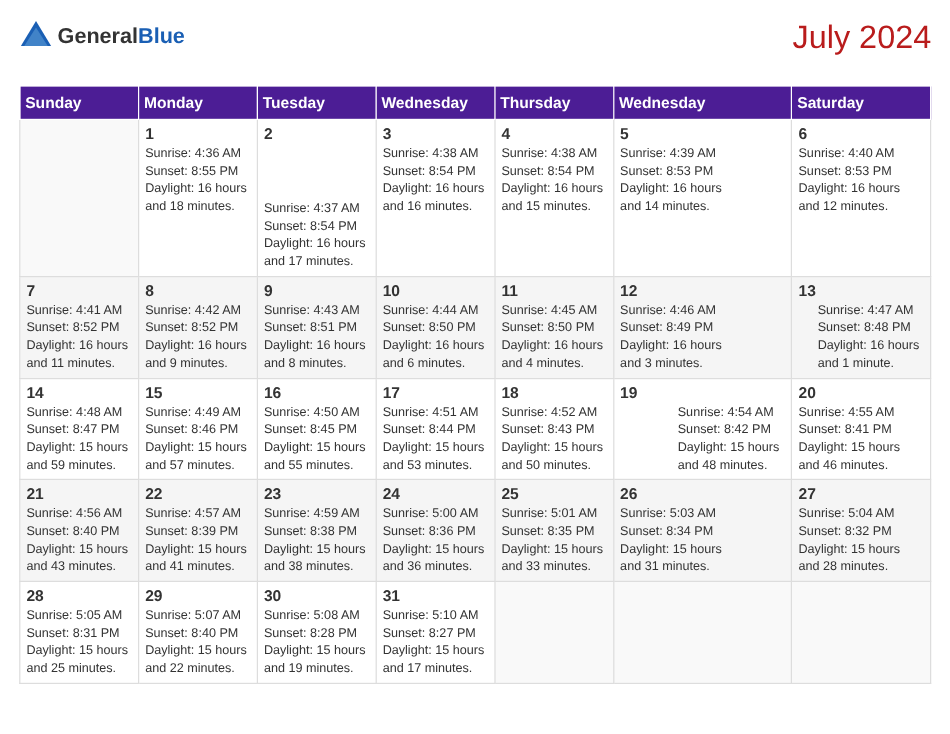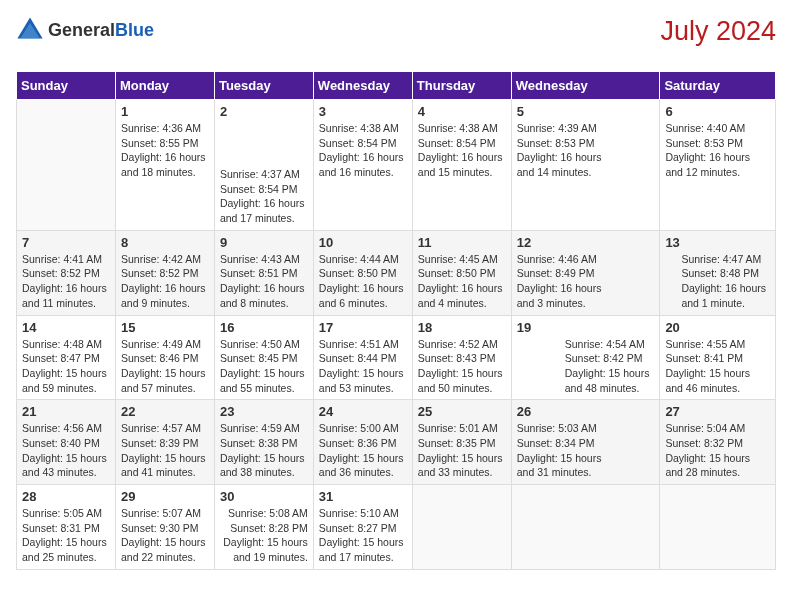--- a/index.html
+++ b/index.html
@@ -321,27 +321,27 @@
         <td>
           <span class="day-number">28</span>
           <div class="day-info" style="white-space: pre-line;">Sunrise: 5:05 AM
 Sunset: 8:31 PM
 Daylight: 15 hours
 and 25 minutes.</div>
         </td>
         <td>
           <span class="day-number">29</span>
           <div class="day-info" style="white-space: pre-line;">Sunrise: 5:07 AM
-Sunset: 9:30 PM
+Sunset: 8:40 PM
 Daylight: 15 hours
 and 22 minutes.</div>
         </td>
         <td>
           <span class="day-number">30</span>
-          <div class="day-info" style="white-space: pre-line; text-align: right;">Sunrise: 5:08 AM
+          <div class="day-info" style="white-space: pre-line;">Sunrise: 5:08 AM
 Sunset: 8:28 PM
 Daylight: 15 hours
 and 19 minutes.</div>
         </td>
         <td>
           <span class="day-number">31</span>
           <div class="day-info" style="white-space: pre-line;">Sunrise: 5:10 AM
 Sunset: 8:27 PM
 Daylight: 15 hours
 and 17 minutes.</div>

